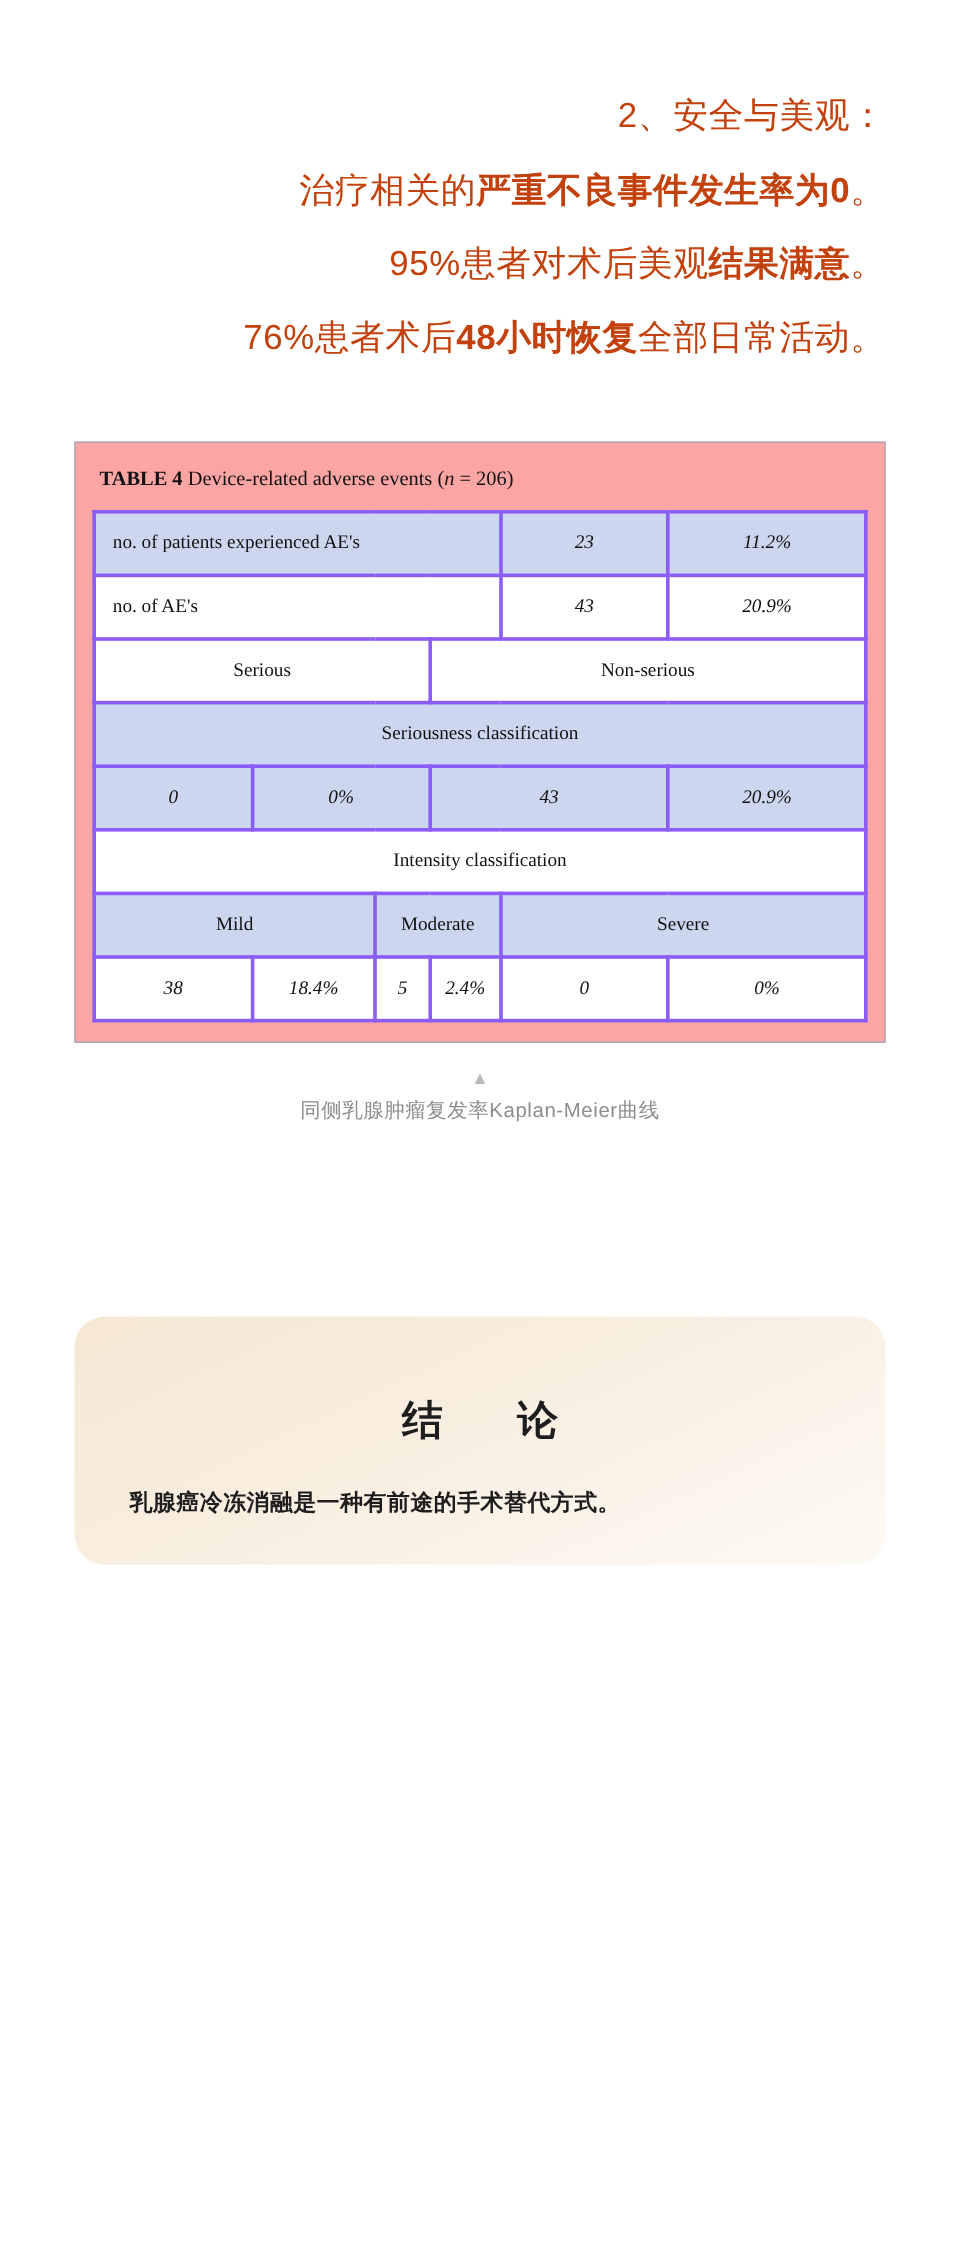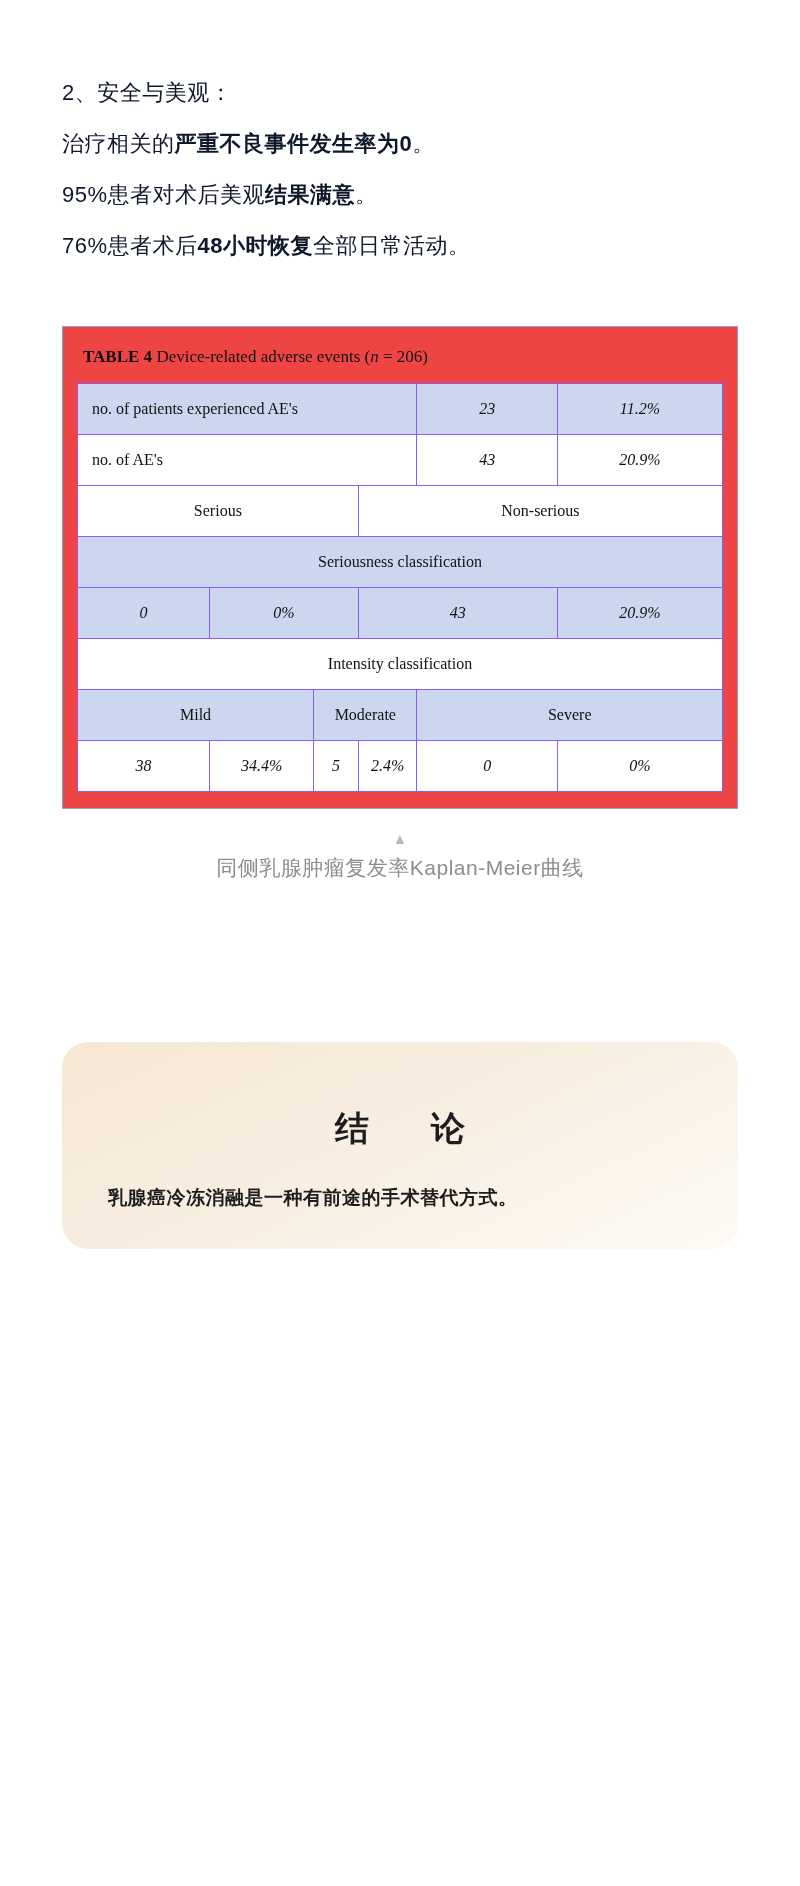--- a/index.html
+++ b/index.html
@@ -21,45 +21,46 @@
     box-sizing: border-box;
     padding: 0 62px;
   }
 
   
   .intro {
     padding-top: 76px;
   }
   .intro p {
     margin: 0 0 18px 0;
-    font-size: 22px;
+    font-size: 29px;
     line-height: 1.5;
     letter-spacing: 0.5px;
-    color: #0f172a;
+    color: #c2410c;
+    text-align: right;
   }
   .intro p:last-child { margin-bottom: 0; }
   .intro .b { font-weight: bold; }
 
   
   .table-wrap {
     margin-top: 64px;
     border: 1px solid #9aa3b8;
-    background: #ef4444;
+    background: #fca5a5;
     padding: 14px 14px 16px 14px;
     box-sizing: border-box;
   }
   table.t4 {
     width: 100%;
     border-collapse: collapse;
     font-family: "Liberation Serif", serif;
     font-size: 16px;
     color: #111;
   }
   table.t4 td {
-    border: 1px solid #8b5cf6;
+    border: 3px solid #8b5cf6;
     padding: 16px 8px;
     text-align: center;
     vertical-align: middle;
   }
   table.t4 td.left {
     text-align: left;
     padding-left: 14px;
   }
   .shade { background: #ccd7ef; }
   .plain { background: #ffffff; }
@@ -77,21 +78,21 @@
   .fig-arrow {
     text-align: center;
     margin-top: 22px;
     color: #b9b9b9;
     font-size: 15px;
     line-height: 1;
   }
   .fig-caption {
     text-align: center;
     margin-top: 8px;
-    font-size: 21px;
+    font-size: 17px;
     color: #8d8d8d;
     letter-spacing: 0.5px;
   }
 
   
   .conclusion {
     margin-top: 160px;
     margin-bottom: 90px;
     border-radius: 26px;
     background: linear-gradient(155deg, #f6e7d4 0%, #f8eee0 45%, #fdfaf4 100%);
@@ -162,21 +163,21 @@
         <tr>
           <td class="plain" colspan="6">Intensity classification</td>
         </tr>
         <tr>
           <td class="shade" colspan="2">Mild</td>
           <td class="shade" colspan="2">Moderate</td>
           <td class="shade" colspan="2">Severe</td>
         </tr>
         <tr>
           <td class="plain ital">38</td>
-          <td class="plain ital">34.4%</td>
+          <td class="plain ital">18.4%</td>
           <td class="plain ital">5</td>
           <td class="plain ital">2.4%</td>
           <td class="plain ital">0</td>
           <td class="plain ital">0%</td>
         </tr>
       </tbody>
     </table>
   </figure>
 
   <div class="fig-arrow">▲</div>

